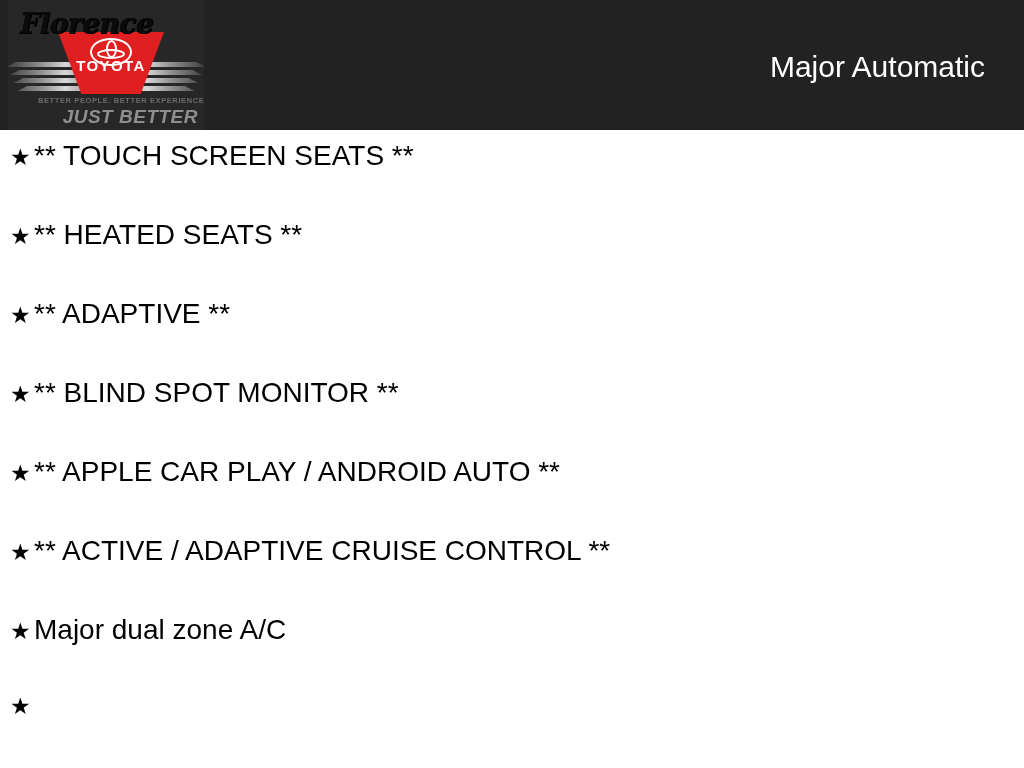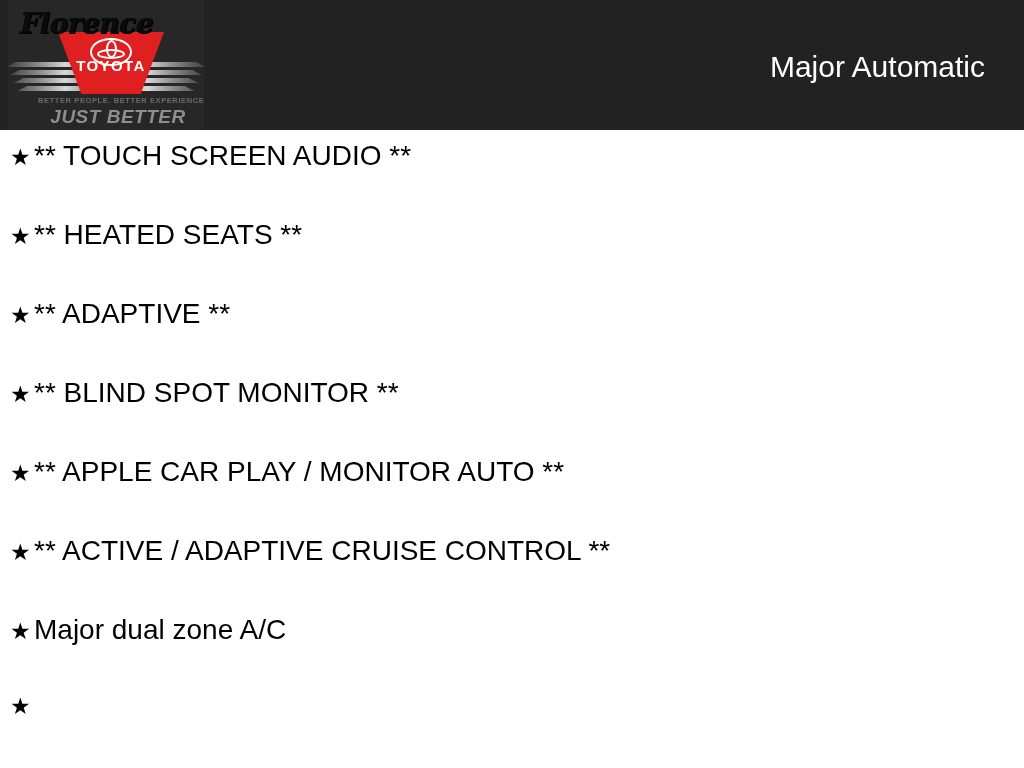--- a/index.html
+++ b/index.html
@@ -152,21 +152,21 @@
     font-weight: bold;
     font-size: 7.5px;
     letter-spacing: 0.6px;
     white-space: nowrap;
   }
   .tagline-2 {
     position: absolute;
     left: 30px;
     top: 106px;
     width: 160px;
-    text-align: center;
+    text-align: right;
     color: #8e8e8e;
     font-family: "Liberation Sans", sans-serif;
     font-weight: bold;
     font-style: italic;
     font-size: 19px;
     letter-spacing: 0.5px;
     white-space: nowrap;
   }
 
   
@@ -255,41 +255,41 @@
   </div>
 
   <div class="header-title">Major Automatic</div>
 
 </div>
 
 <ul class="features">
 
   <li class="feature-row">
     <span class="star-icon">★</span>
-    <span class="feature-text">** TOUCH SCREEN AUDIO **</span>
+    <span class="feature-text">** TOUCH SCREEN SEATS **</span>
   </li>
 
   <li class="feature-row">
     <span class="star-icon">★</span>
     <span class="feature-text">** HEATED SEATS **</span>
   </li>
 
   <li class="feature-row">
     <span class="star-icon">★</span>
     <span class="feature-text">** ADAPTIVE **</span>
   </li>
 
   <li class="feature-row">
     <span class="star-icon">★</span>
     <span class="feature-text">** BLIND SPOT MONITOR **</span>
   </li>
 
   <li class="feature-row">
     <span class="star-icon">★</span>
-    <span class="feature-text">** APPLE CAR PLAY / MONITOR AUTO **</span>
+    <span class="feature-text">** APPLE CAR PLAY / ANDROID AUTO **</span>
   </li>
 
   <li class="feature-row">
     <span class="star-icon">★</span>
     <span class="feature-text">** ACTIVE / ADAPTIVE CRUISE CONTROL **</span>
   </li>
 
   <li class="feature-row">
     <span class="star-icon">★</span>
     <span class="feature-text">Major dual zone A/C</span>

